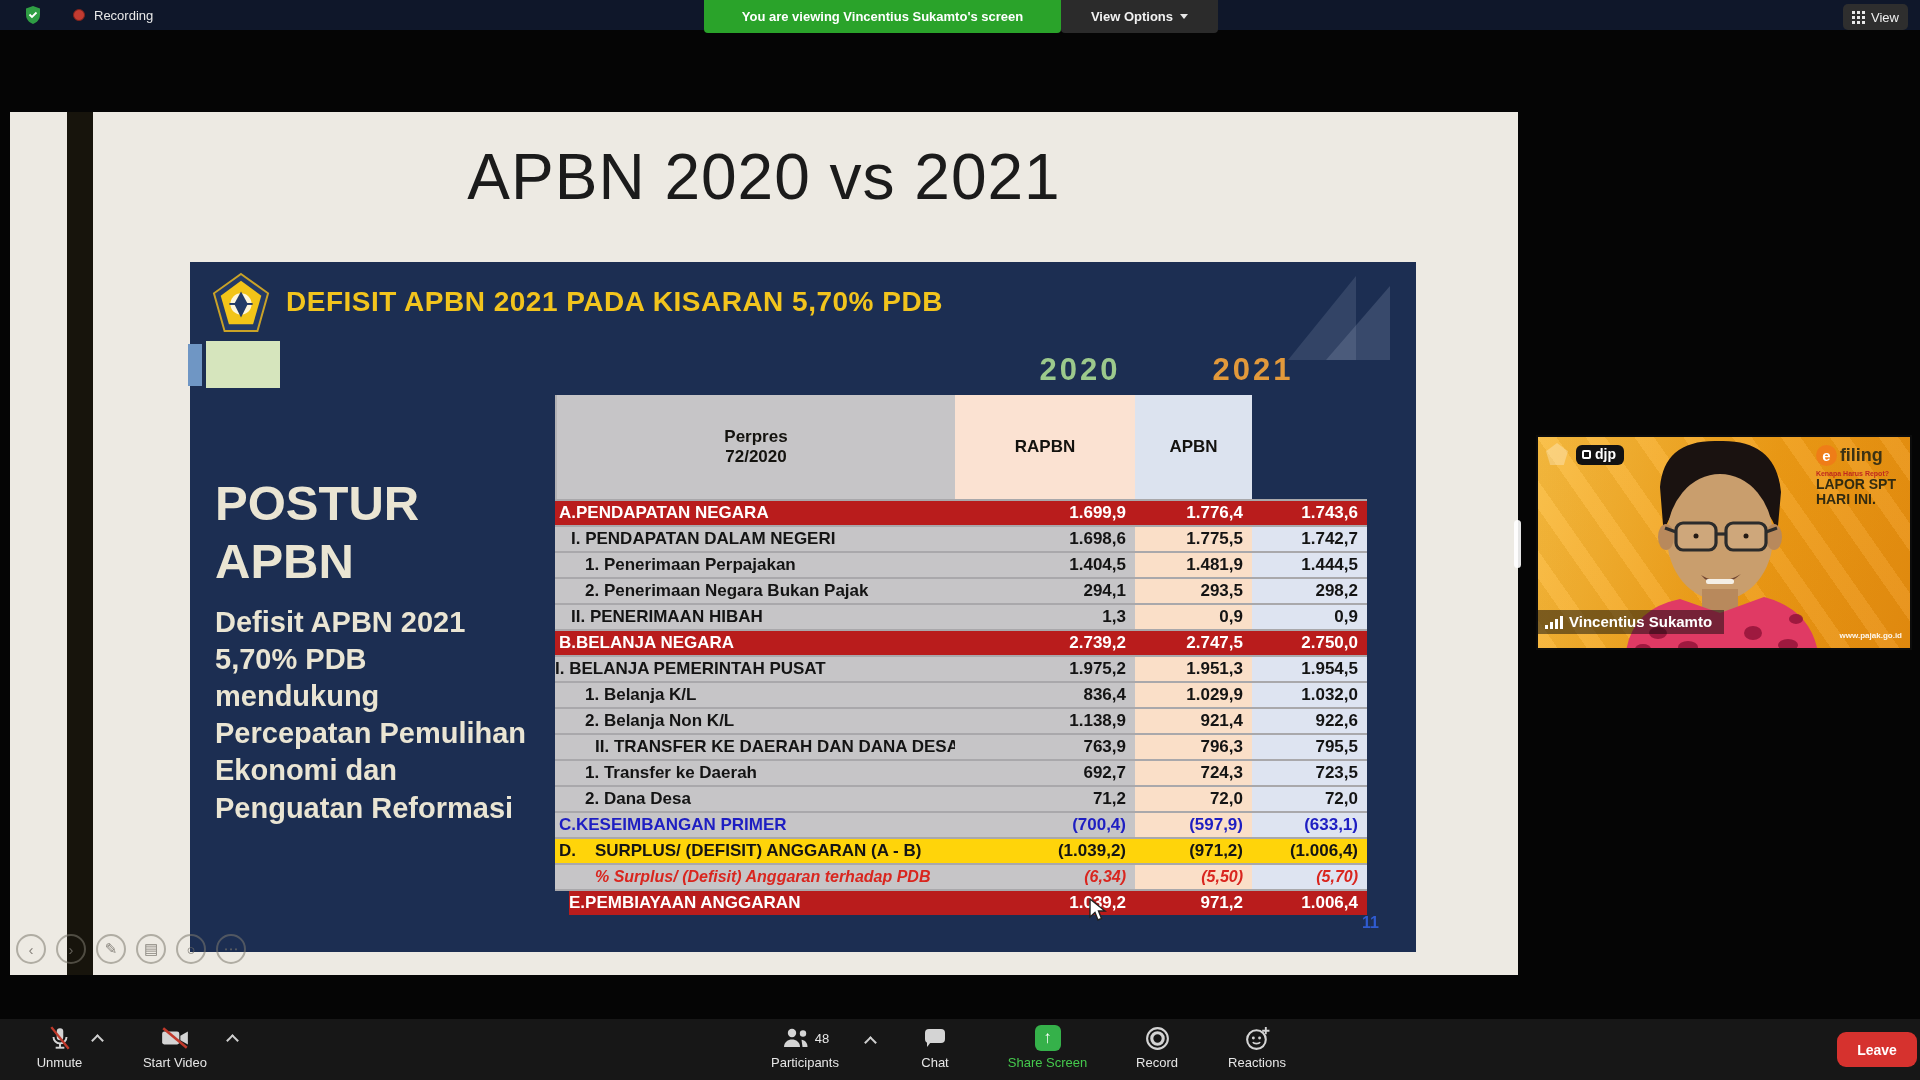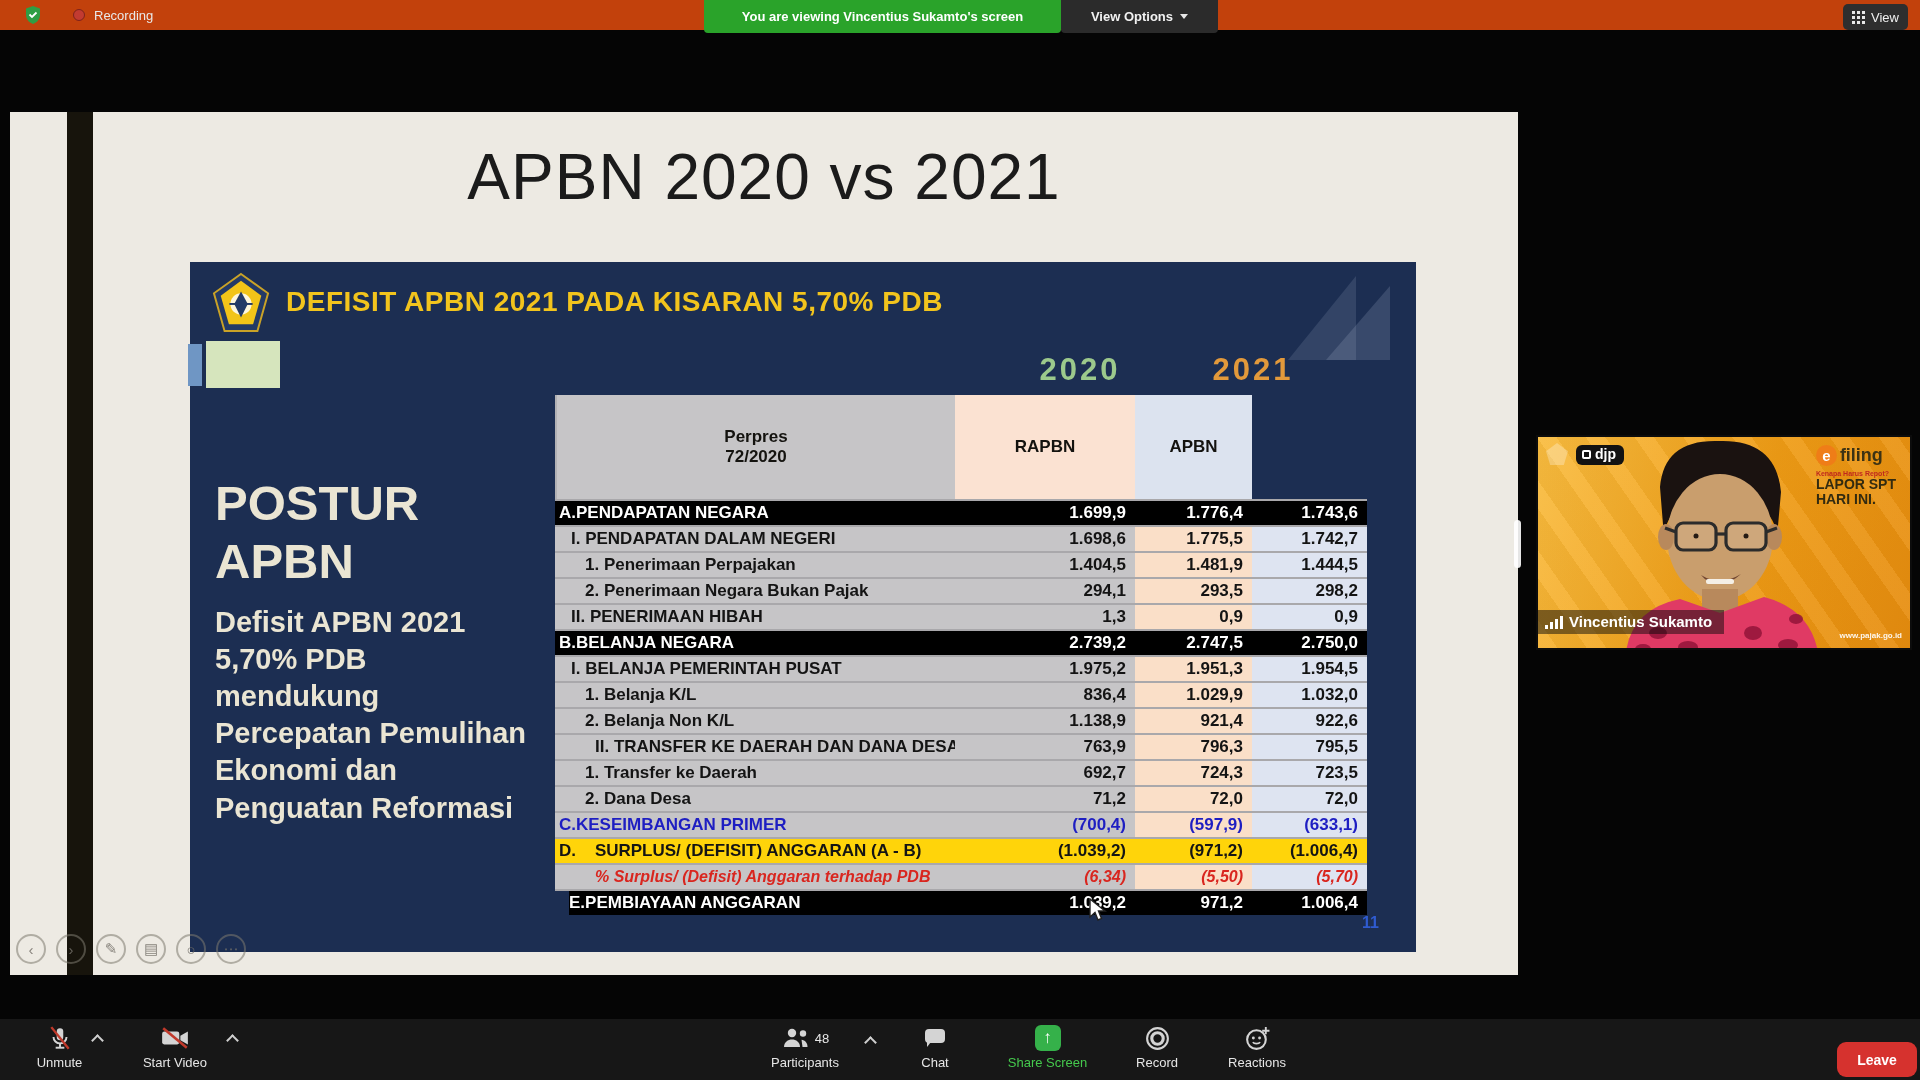--- a/index.html
+++ b/index.html
@@ -1,21 +1,21 @@
 <!DOCTYPE html>
 <html><head>
 <meta charset="utf-8">
 <style>
   * { margin:0; padding:0; box-sizing:border-box; }
   html,body { background:#000; }
   body { font-family:"Liberation Sans", sans-serif; }
   #app { position:relative; width:1920px; height:1080px; background:#050505; overflow:hidden; }
 
   
-  .topbar { position:absolute; left:0; top:0; width:1920px; height:30px; background:#c2410c; z-index:50; }
+  .topbar { position:absolute; left:0; top:0; width:1920px; height:30px; background:#0f172a; z-index:50; }
   .rec-group { position:absolute; left:24px; top:5px; display:flex; align-items:center; gap:9px; }
   .rec-dot { width:12px; height:12px; border-radius:50%; background:#c23b31; border:1px solid #7e221b; margin-left:22px; }
   .rec-label { color:#e8e8e8; font-size:13px; }
   .banner { position:absolute; left:704px; top:0; width:357px; height:33px; background:#2aa32a; border-radius:0 0 4px 4px;
             display:flex; align-items:center; justify-content:center; color:#fff; font-size:13px; font-weight:bold; z-index:51; }
   .view-options { position:absolute; left:1061px; top:0; width:157px; height:33px; background:#2b2b2b; border-radius:0 0 4px 4px;
             display:flex; align-items:center; justify-content:center; gap:7px; color:#f2f2f2; font-size:13px; font-weight:bold; cursor:pointer; z-index:51; }
   .caret-down { width:0; height:0; border:4px solid transparent; border-top:5px solid #e8e8e8; margin-top:4px; }
   .view-btn { position:absolute; left:1843px; top:4px; height:26px; padding:0 9px; background:#2e2e2e; border-radius:5px;
             display:flex; align-items:center; gap:6px; color:#f0f0f0; font-size:13px; cursor:pointer; }
@@ -46,21 +46,21 @@
   .th.c2 { border-left:2px solid #b2b1b4; }
   .th.c3 { background:#fbe2d2; }
   .th.c4 { background:#dce3ef; }
   .trow { display:grid; grid-template-columns:400px 180px 117px 115px; height:26px; border-top:2px solid #a9a8ab; }
   .td { display:flex; align-items:center; font-weight:bold; font-size:17px; color:#141414; overflow:hidden; }
   .td.lbl { white-space:pre; }
   .td.val { justify-content:flex-end; padding-right:9px; }
   .s-gray .td, .s-primer .td, .s-pct .td { background:#c6c5c7; }
   .s-gray .c3, .s-primer .c3, .s-pct .c3 { background:#fadfc8; }
   .s-gray .c4, .s-primer .c4, .s-pct .c4 { background:#dee4f1; }
-  .s-navy .td { background:#000000; color:#ffffff; }
+  .s-navy .td { background:#b91c1c; color:#ffffff; }
   .s-primer .td { color:#1e1ec2; }
   .s-yellow .td { background:#ffd40a; }
   .s-pct .td { color:#d9261f; font-style:italic; font-size:16px; }
   .page-num { position:absolute; left:1172px; top:652px; color:#2f5bd0; font-size:16px; font-weight:bold; }
 
   
   .ppt-nav { position:absolute; left:16px; top:934px; display:flex; gap:10px; z-index:6; }
   .ppt-btn { width:30px; height:30px; border-radius:50%; border:2px solid rgba(125,122,112,0.55); color:rgba(115,112,104,0.85);
              display:flex; align-items:center; justify-content:center; font-size:15px; cursor:pointer; }
   .panel-handle { position:absolute; left:1514px; top:520px; width:7px; height:48px; background:rgba(255,255,255,0.9); border-radius:4px; z-index:7; cursor:pointer; }
@@ -89,21 +89,21 @@
   
   .toolbar { position:absolute; left:0; top:1019px; width:1920px; height:61px; background:#171717; z-index:50; }
   .tbtn { position:absolute; top:1023px; display:flex; flex-direction:column; align-items:center; cursor:pointer; z-index:51; }
   .tbtn .ic { height:30px; display:flex; align-items:center; justify-content:center; }
   .tbtn .lb { font-size:13px; color:#e6e6e6; margin-top:2px; }
   .chev { position:absolute; width:9px; height:9px; border-left:2px solid #cfcfcf; border-top:2px solid #cfcfcf; transform:rotate(45deg); cursor:pointer; z-index:52; }
   .share-ic { width:26px; height:26px; background:#35b14a; border-radius:6px; color:#fff; font-size:17px; font-weight:bold; display:flex; align-items:center; justify-content:center; }
   .share-lb { color:#45c94d !important; }
   .pcount { color:#e6e6e6; font-size:13px; margin-left:4px; }
   .leave-btn { position:absolute; left:1837px; top:1032px; width:80px; height:35px; background:#d6322e; border-radius:9px; color:#fff;
-               font-size:14px; font-weight:bold; display:flex; align-items:center; justify-content:center; cursor:pointer; z-index:51;margin-top:10px; }
+               font-size:14px; font-weight:bold; display:flex; align-items:center; justify-content:center; cursor:pointer; z-index:51; }
 </style>
 </head>
 <body>
 
 <div id="app">
 
   <div class="topbar">
     <div class="rec-group">
       <svg width="18" height="20" viewBox="0 0 18 20">
         <path d="M9 1l7 2.5v6c0 5-3 8-7 9.5C5 17.5 2 14.5 2 9.5v-6z" fill="#2f9e44"></path>
@@ -204,21 +204,21 @@
             <div class="td val c3">0,9</div>
             <div class="td val c4">0,9</div>
           </div>
           <div class="trow s-navy">
             <div class="td lbl" style="padding-left: 4px;">B.BELANJA NEGARA</div>
             <div class="td val c2">2.739,2</div>
             <div class="td val c3">2.747,5</div>
             <div class="td val c4">2.750,0</div>
           </div>
           <div class="trow s-gray">
-            <div class="td lbl" style="padding-left: 16px;">I. BELANJA PEMERINTAH PUSAT</div>
+            <div class="td lbl" style="">I. BELANJA PEMERINTAH PUSAT</div>
             <div class="td val c2">1.975,2</div>
             <div class="td val c3">1.951,3</div>
             <div class="td val c4">1.954,5</div>
           </div>
           <div class="trow s-gray">
             <div class="td lbl" style="padding-left: 30px;">1. Belanja K/L</div>
             <div class="td val c2">836,4</div>
             <div class="td val c3">1.029,9</div>
             <div class="td val c4">1.032,0</div>
           </div>

